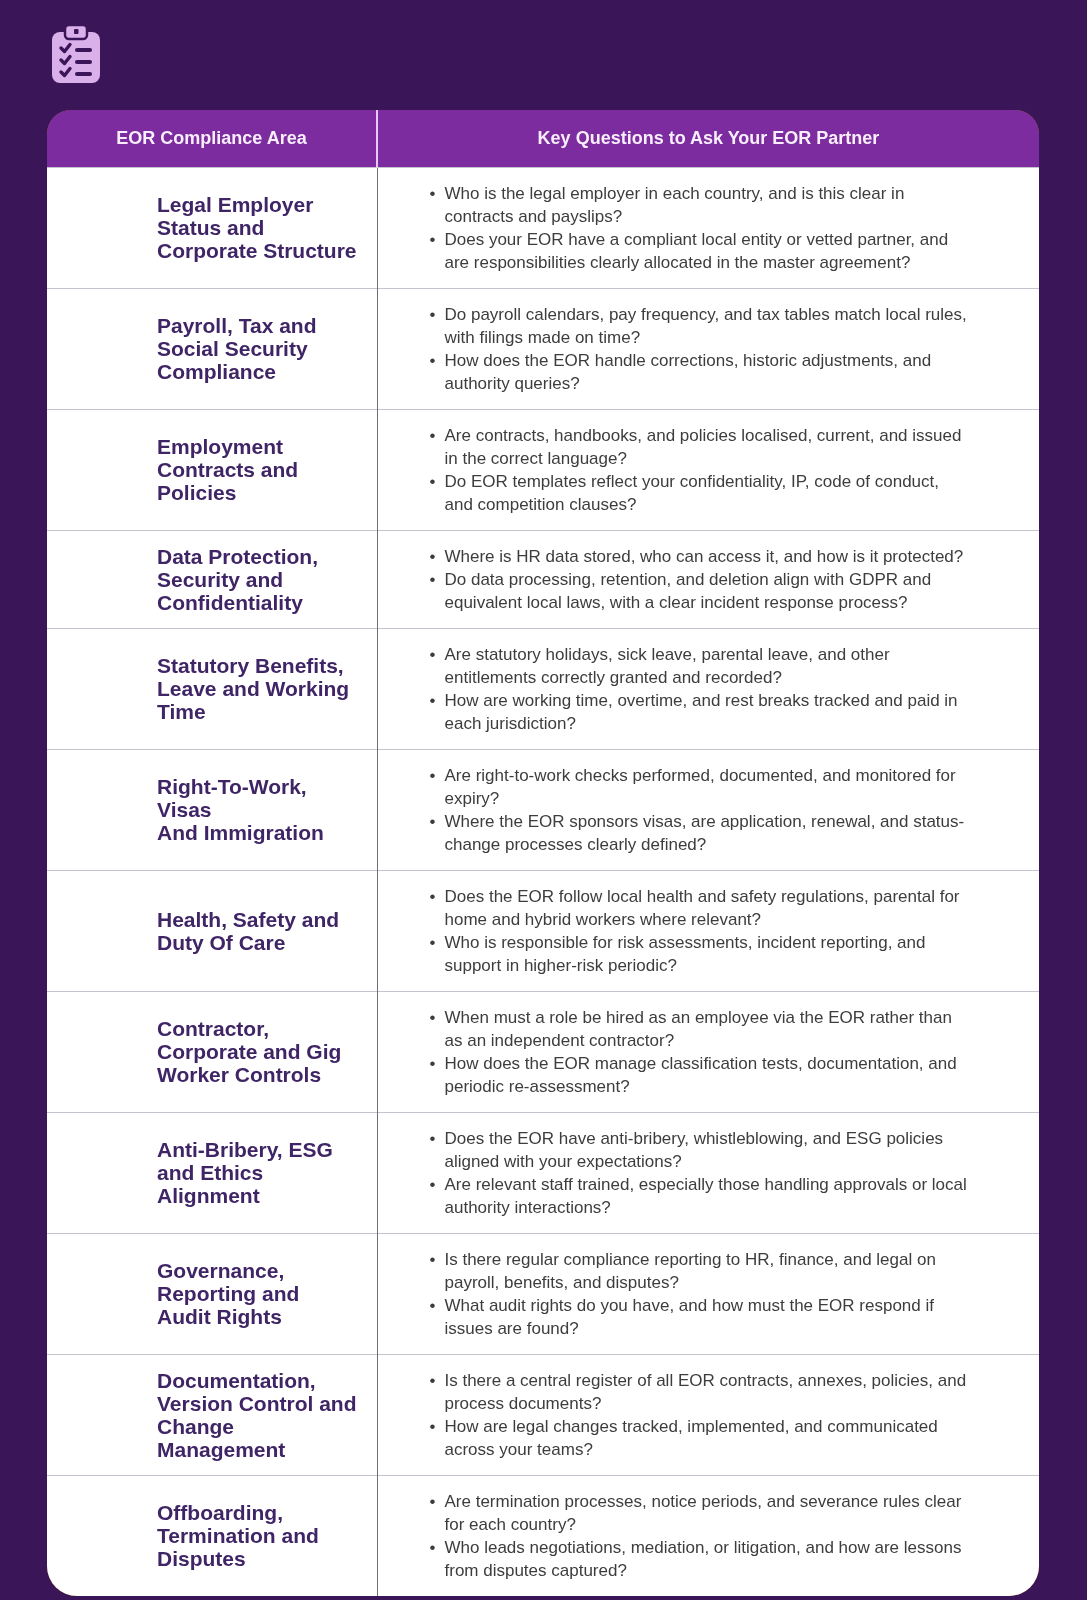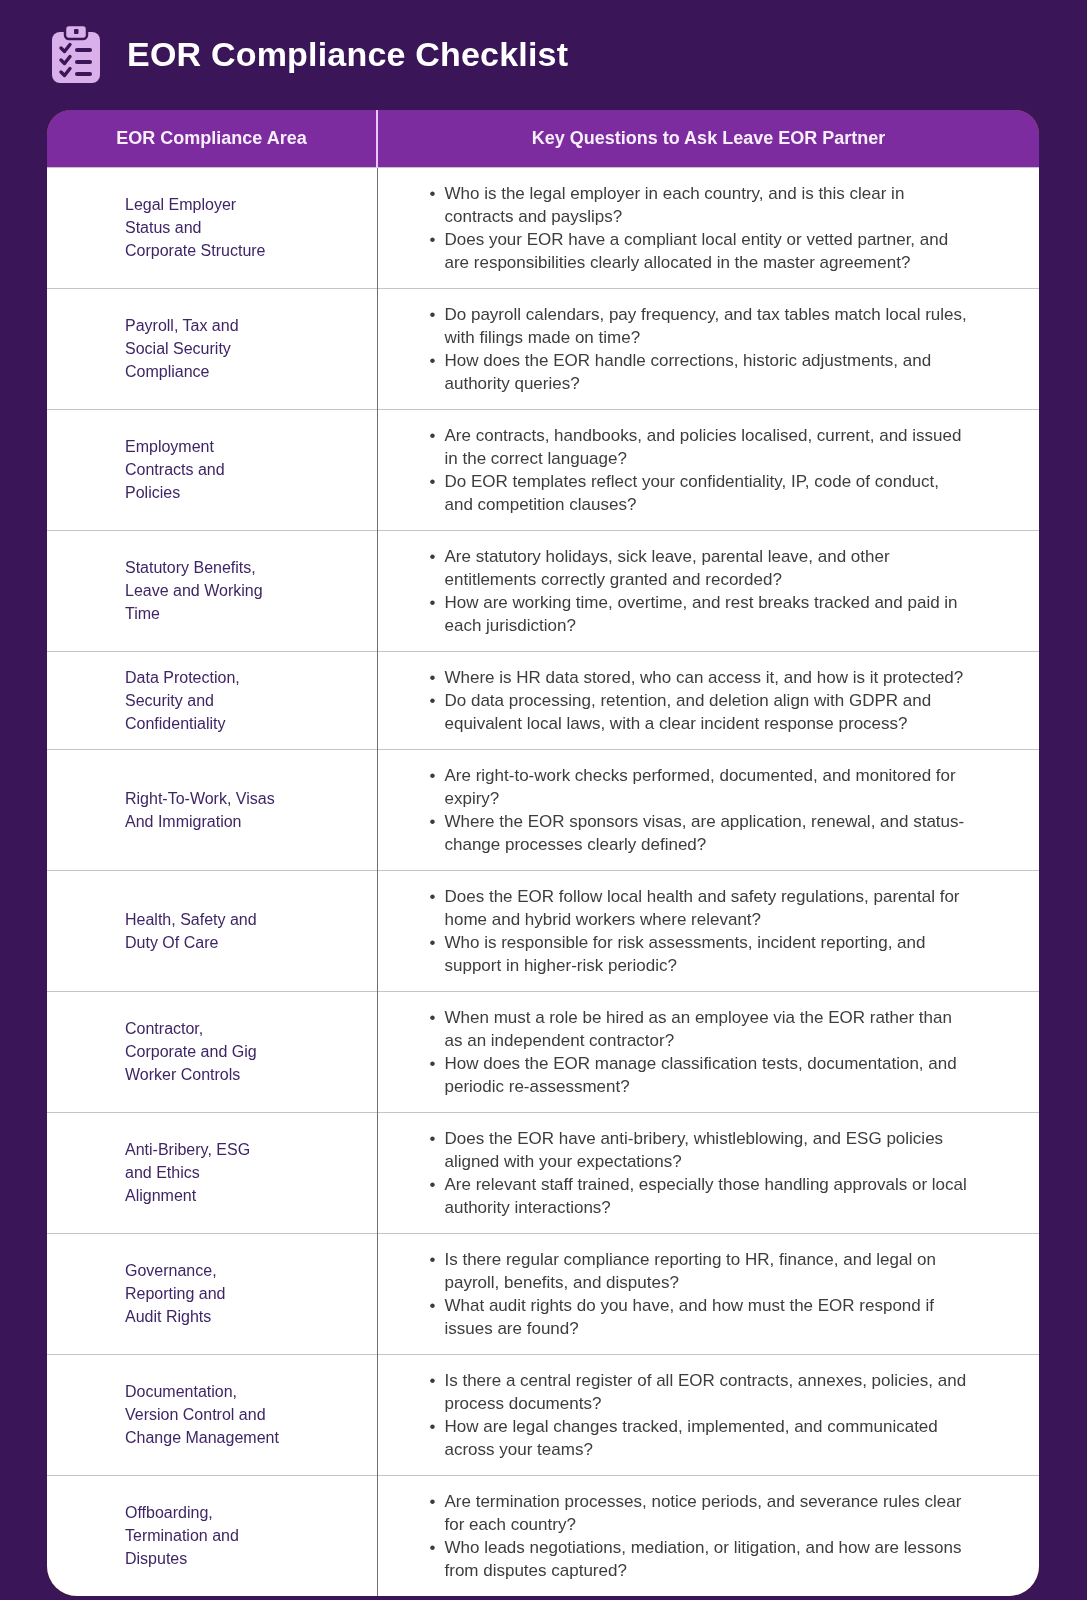--- a/index.html
+++ b/index.html
@@ -55,24 +55,25 @@
   }
   tbody tr td { border-top: 1px solid #C6C2CC; }
   td.area-cell {
     border-right: 1px solid #6F6F6F;
     padding: 14px 18px 14px 78px;
     vertical-align: middle;
     background: #FFFFFF;
   }
   .area-label {
     color: #3F2566;
-    font-weight: 400;
-    font-size: 16px;
+    font-weight: 700;
+    font-size: 21px;
     line-height: 23px;
     white-space: pre-line;
+    margin-left: 32px;
   }
   td.questions-cell {
     padding: 14px 68px 14px 50px;
     vertical-align: middle;
     background: #FFFFFF;
   }
   ul.questions {
     list-style: none;
     margin: 0;
     padding: 0;
@@ -98,29 +99,28 @@
       <rect x="1" y="8" width="48" height="51" rx="8" fill="#D9B0EA"></rect>
       <rect x="14" y="1" width="22" height="14" rx="4" fill="#D9B0EA" stroke="#3A1557" stroke-width="2.5"></rect>
       <rect x="23" y="5" width="4.5" height="5" rx="1" fill="#3A1557"></rect>
       <polyline points="10,24 13.5,27.5 19,20.5" fill="none" stroke="#3A1557" stroke-width="3.4" stroke-linecap="round" stroke-linejoin="round"></polyline>
       <rect x="24" y="24" width="17" height="4" rx="2" fill="#3A1557"></rect>
       <polyline points="10,36 13.5,39.5 19,32.5" fill="none" stroke="#3A1557" stroke-width="3.4" stroke-linecap="round" stroke-linejoin="round"></polyline>
       <rect x="24" y="36" width="17" height="4" rx="2" fill="#3A1557"></rect>
       <polyline points="10,48 13.5,51.5 19,44.5" fill="none" stroke="#3A1557" stroke-width="3.4" stroke-linecap="round" stroke-linejoin="round"></polyline>
       <rect x="24" y="48" width="17" height="4" rx="2" fill="#3A1557"></rect>
     </svg>
-    <h1 class="page-title">EOR Compliance Checklist</h1>
   </div>
 
   <div class="card">
     <table class="checklist">
       <thead>
         <tr>
           <th class="col-area">EOR Compliance Area</th>
-          <th class="col-questions">Key Questions to Ask Leave EOR Partner</th>
+          <th class="col-questions">Key Questions to Ask Your EOR Partner</th>
         </tr>
       </thead>
       <tbody>
         <tr>
           <td class="area-cell">
               <div class="area-label">Legal Employer
 Status and
 Corporate Structure</div>
             </td>
           <td class="questions-cell">
@@ -151,46 +151,46 @@
             </td>
           <td class="questions-cell">
             <ul class="questions">
               <li><span class="bullet">•</span><span>Are contracts, handbooks, and policies localised, current, and issued in the correct language?</span></li>
               <li><span class="bullet">•</span><span> Do EOR templates reflect your confidentiality, IP, code of conduct, and competition clauses?</span></li>
             </ul>
           </td>
         </tr>
         <tr>
           <td class="area-cell">
+              <div class="area-label">Data Protection,
+Security and
+Confidentiality</div>
+            </td>
+          <td class="questions-cell">
+            <ul class="questions">
+              <li><span class="bullet">•</span><span>Where is HR data stored, who can access it, and how is it protected?</span></li>
+              <li><span class="bullet">•</span><span>Do data processing, retention, and deletion align with GDPR and equivalent local laws, with a clear incident response process?</span></li>
+            </ul>
+          </td>
+        </tr>
+        <tr>
+          <td class="area-cell">
               <div class="area-label">Statutory Benefits,
 Leave and Working
 Time</div>
             </td>
           <td class="questions-cell">
             <ul class="questions">
               <li><span class="bullet">•</span><span>Are statutory holidays, sick leave, parental leave, and other entitlements correctly granted and recorded?</span></li>
               <li><span class="bullet">•</span><span>How are working time, overtime, and rest breaks tracked and paid in each jurisdiction?</span></li>
             </ul>
           </td>
         </tr>
         <tr>
           <td class="area-cell">
-              <div class="area-label">Data Protection,
-Security and
-Confidentiality</div>
-            </td>
-          <td class="questions-cell">
-            <ul class="questions">
-              <li><span class="bullet">•</span><span>Where is HR data stored, who can access it, and how is it protected?</span></li>
-              <li><span class="bullet">•</span><span>Do data processing, retention, and deletion align with GDPR and equivalent local laws, with a clear incident response process?</span></li>
-            </ul>
-          </td>
-        </tr>
-        <tr>
-          <td class="area-cell">
               <div class="area-label">Right-To-Work, Visas
 And Immigration</div>
             </td>
           <td class="questions-cell">
             <ul class="questions">
               <li><span class="bullet">•</span><span>Are right-to-work checks performed, documented, and monitored for expiry?</span></li>
               <li><span class="bullet">•</span><span>Where the EOR sponsors visas, are application, renewal, and status-change processes clearly defined?</span></li>
             </ul>
           </td>
         </tr>

